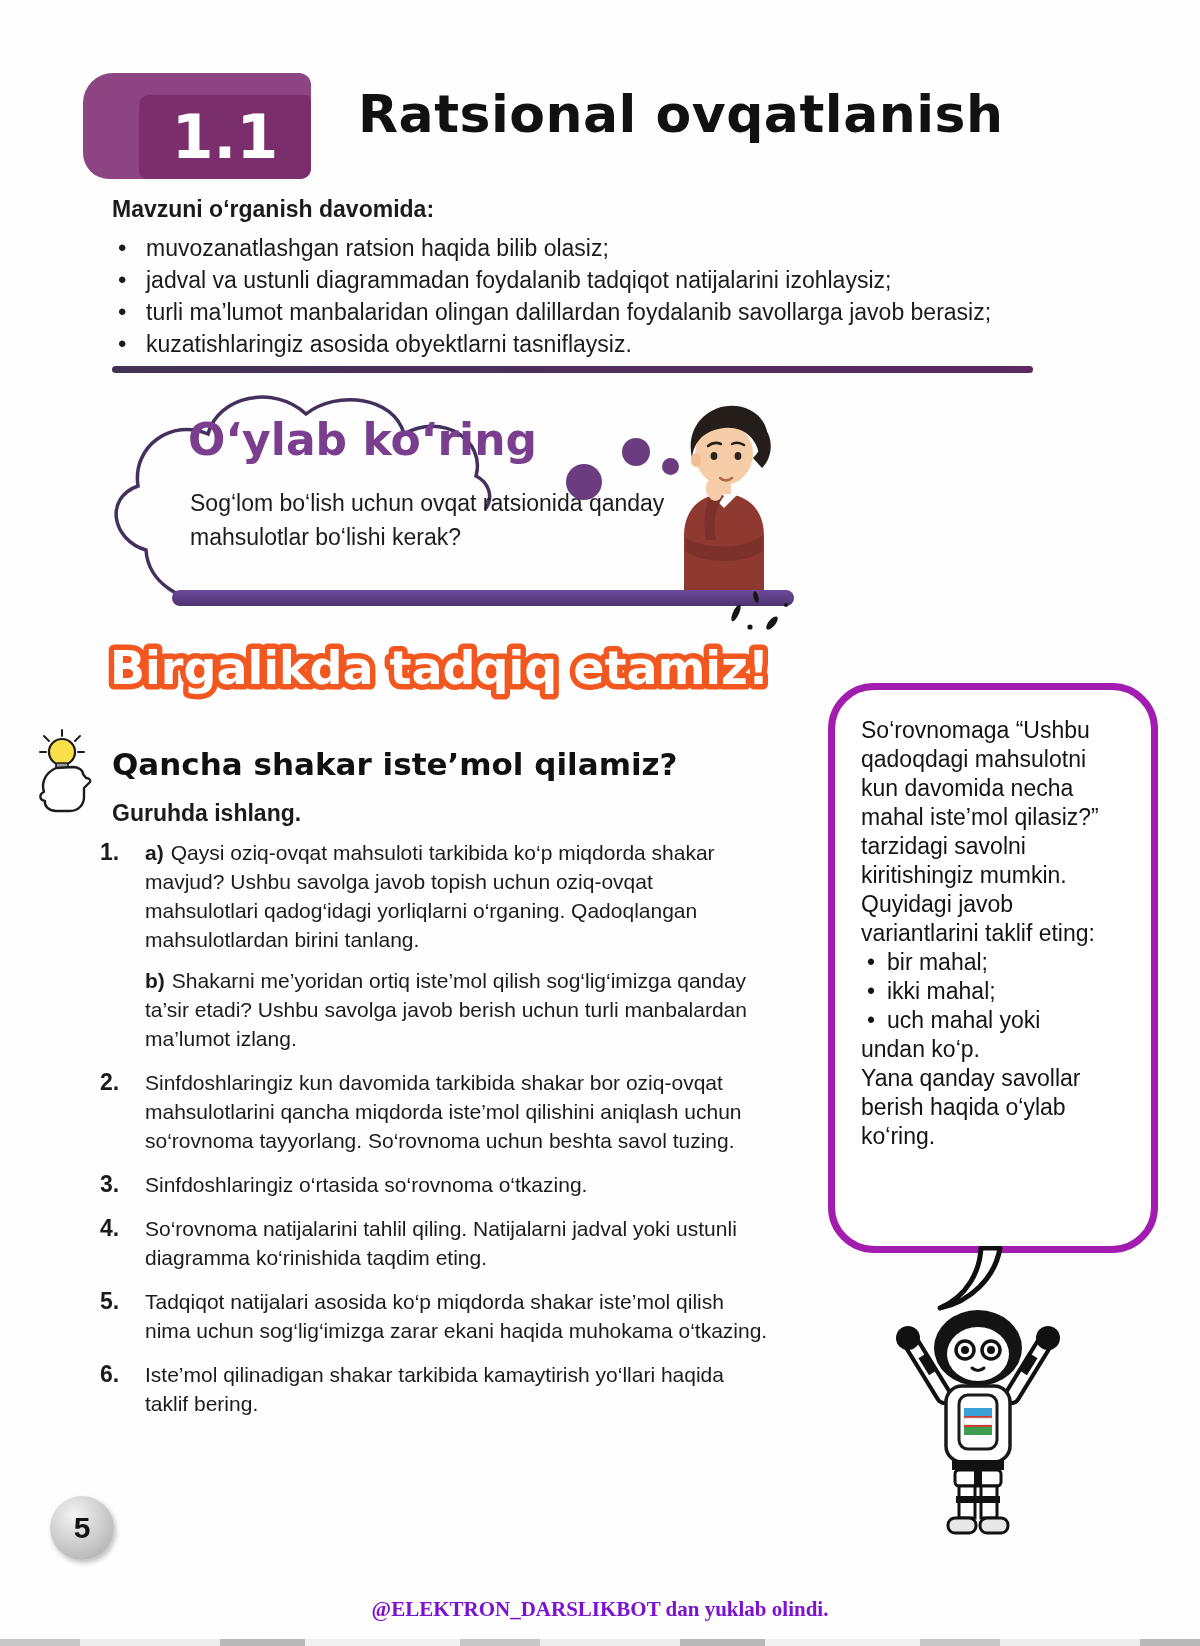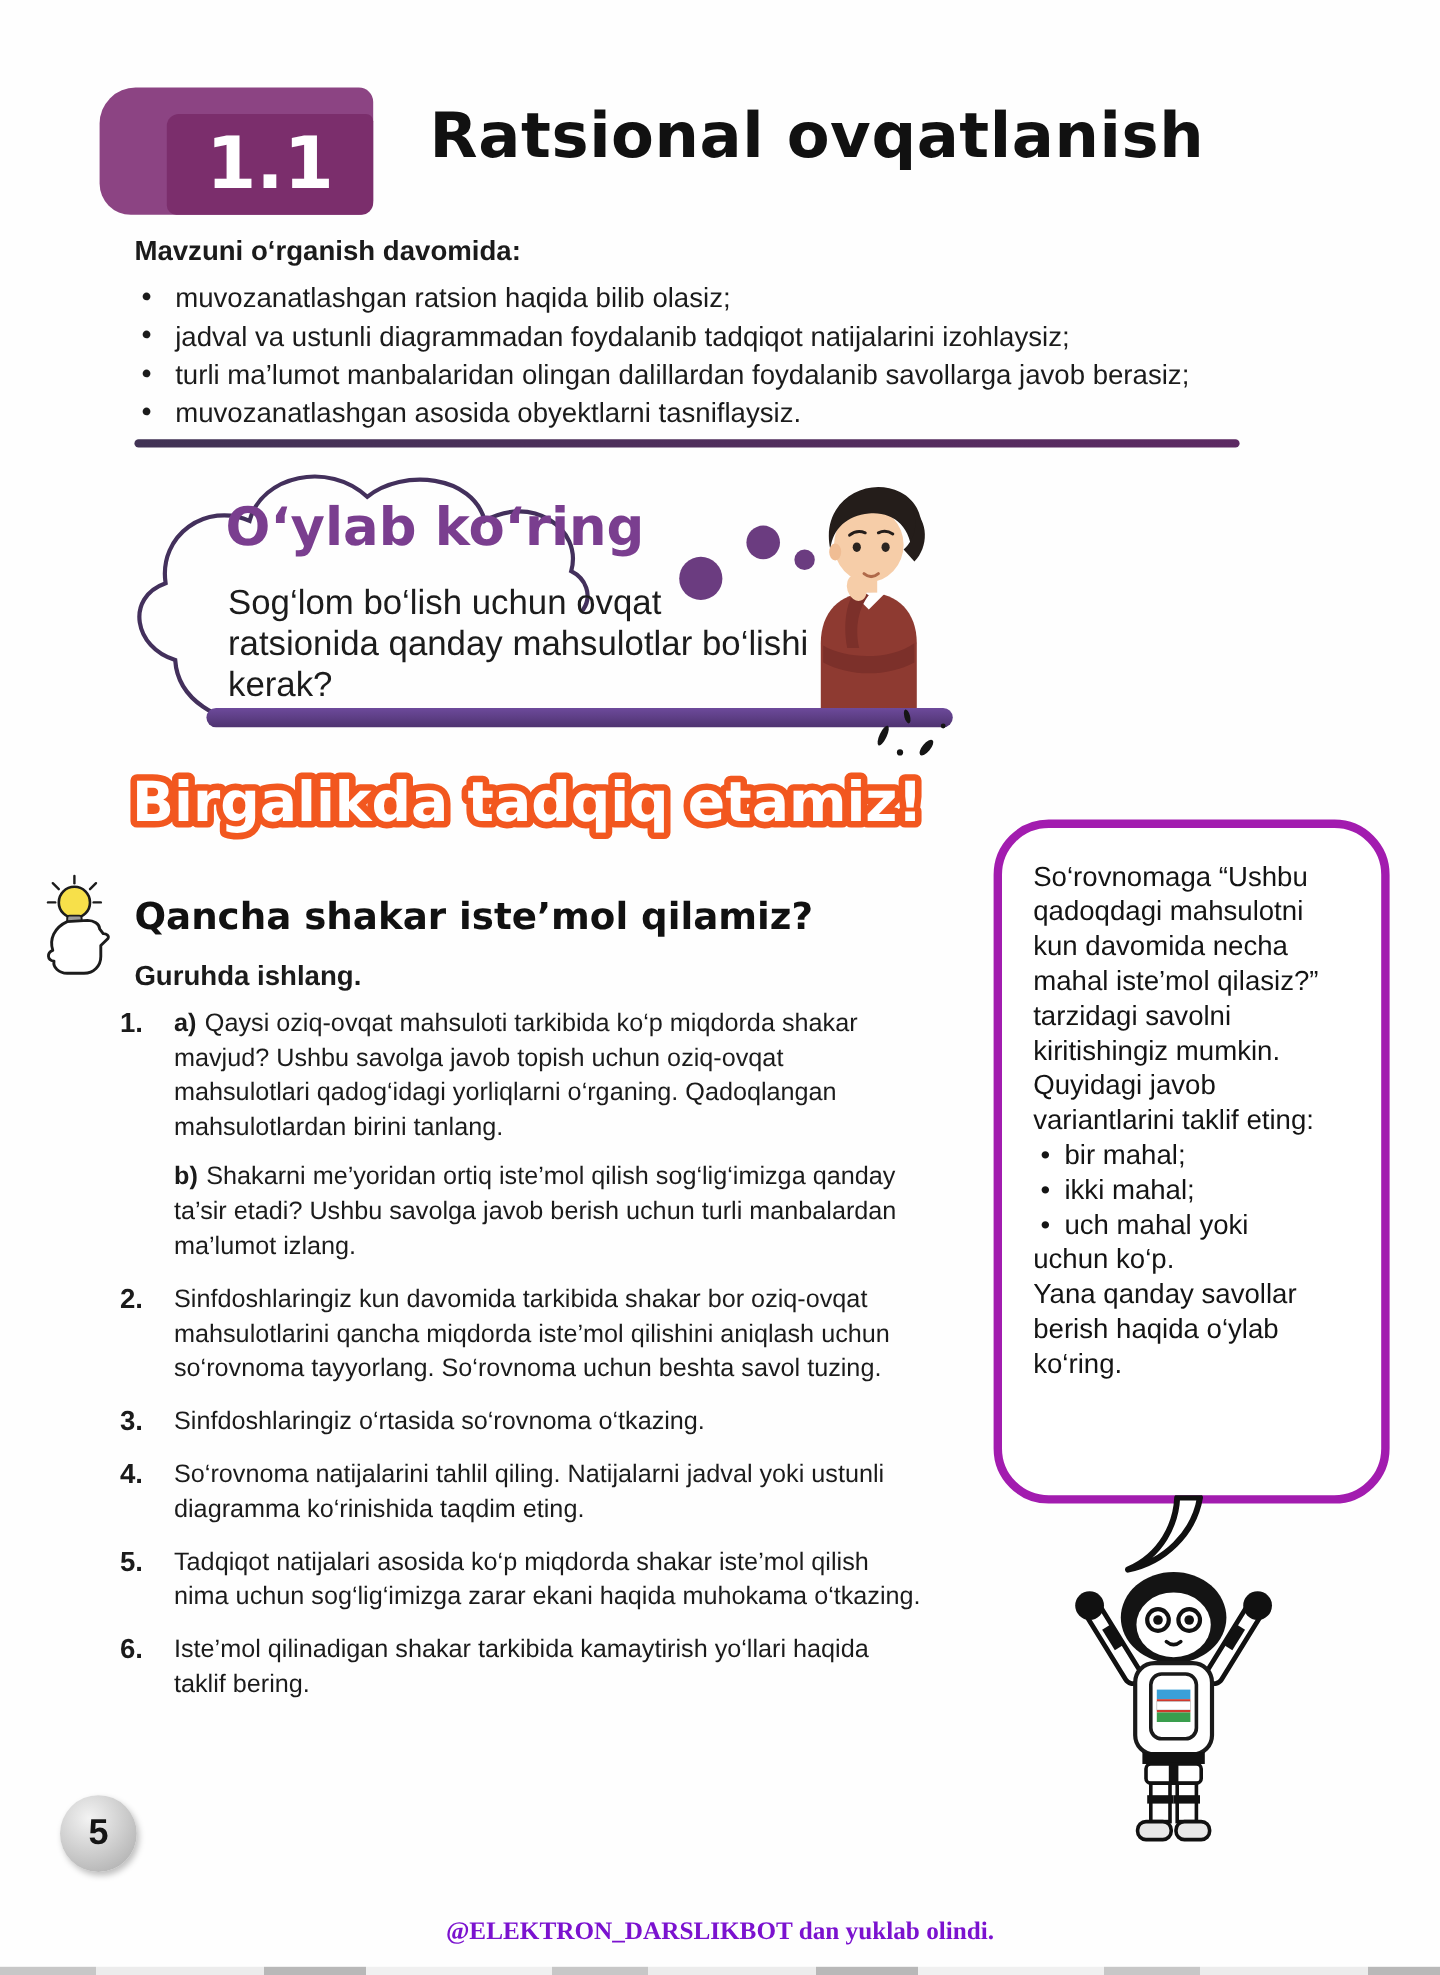--- a/index.html
+++ b/index.html
@@ -22,21 +22,21 @@
   .objectives li{position:relative;font-size:23px;line-height:32px;padding-left:34px;}
   .objectives li::before{content:"•";position:absolute;left:6px;top:0;font-size:24px;}
 
   .divider{position:absolute;left:112px;top:366px;width:921px;height:7px;border-radius:4px;
     background:linear-gradient(90deg,#413355,#5d2a63);}
 
   
   .cloud-svg{position:absolute;left:96px;top:382px;}
   .think-heading{position:absolute;left:188px;top:414px;font-family:"DejaVu Sans",sans-serif;
     font-weight:bold;font-size:44px;color:#7a3e8f;}
-  .think-question{position:absolute;left:190px;top:486px;width:490px;font-size:29px;line-height:34px;color:#1c1c1c;}
+  .think-question{position:absolute;left:190px;top:486px;width:490px;font-size:23px;line-height:34px;color:#1c1c1c;}
   .tdot{position:absolute;border-radius:50%;background:#6b3c80;}
   .tdot.d1{left:566px;top:464px;width:36px;height:36px;}
   .tdot.d2{left:622px;top:438px;width:28px;height:28px;}
   .tdot.d3{left:662px;top:458px;width:17px;height:17px;}
   .boy-svg{position:absolute;left:650px;top:394px;}
   .think-bar{position:absolute;left:172px;top:590px;width:622px;height:16px;border-radius:9px;
     background:linear-gradient(#6d4a9b,#4e3370);}
 
   
   .banner-svg{position:absolute;left:102px;top:626px;}
@@ -83,21 +83,21 @@
     </div>
   </div>
   <div class="page-title">Ratsional ovqatlanish</div>
 
   <div class="objectives">
     <p class="obj-head">Mavzuni o‘rganish davomida:</p>
     <ul>
       <li>muvozanatlashgan ratsion haqida bilib olasiz;</li>
       <li>jadval va ustunli diagrammadan foydalanib tadqiqot natijalarini izohlaysiz;</li>
       <li>turli ma’lumot manbalaridan olingan dalillardan foydalanib savollarga javob berasiz;</li>
-      <li>muvozanatlashgan asosida obyektlarni tasniflaysiz.</li>
+      <li>kuzatishlaringiz asosida obyektlarni tasniflaysiz.</li>
     </ul>
   </div>
 
   <div class="divider"></div>
 
   <svg class="cloud-svg" width="572" height="232" viewBox="0 0 572 232">
     <path d="M566,222 L128,222 C84,222 52,200 50,168 C16,158 8,116 42,104 C36,64 76,36 112,52 C122,14 178,2 210,32 C240,8 298,14 308,52 C346,30 390,58 380,94 C392,100 398,114 390,126" fill="none" stroke="#43305c" stroke-width="3.5" stroke-linecap="round"></path>
   </svg>
   <div class="think-heading">O‘ylab ko‘ring</div>
   <div class="think-question">Sog‘lom bo‘lish uchun ovqat ratsionida qanday mahsulotlar bo‘lishi kerak?</div>
@@ -191,21 +191,21 @@
         </div>
     </div>
   </div>
 
   <div class="bubble">
     <div class="bubble-inner">
       <p>So‘rovnomaga “Ushbu qadoqdagi mahsulotni kun davomida necha mahal iste’mol qilasiz?” tarzidagi savolni kiritishingiz mumkin. Quyidagi javob variantlarini taklif eting:</p>
       <p class="b-opt">bir mahal;</p>
       <p class="b-opt">ikki mahal;</p>
       <p class="b-opt">uch mahal yoki</p>
-      <p>uchun ko‘p.</p>
+      <p>undan ko‘p.</p>
       <p>Yana qanday savollar berish haqida o‘ylab ko‘ring.</p>
     </div>
   </div>
   <svg class="tail-svg" width="94" height="74" viewBox="0 0 94 74">
     <path d="M6,62 C34,50 46,24 47,2 L66,2 C61,32 36,56 6,62 Z" fill="#ffffff" stroke="#101010" stroke-width="5" stroke-linejoin="round"></path>
   </svg>
 
   <svg class="robot-svg" width="192" height="244" viewBox="0 0 192 244">
 
     <path d="M62,98 L30,46" stroke="#111" stroke-width="18" stroke-linecap="round"></path>

